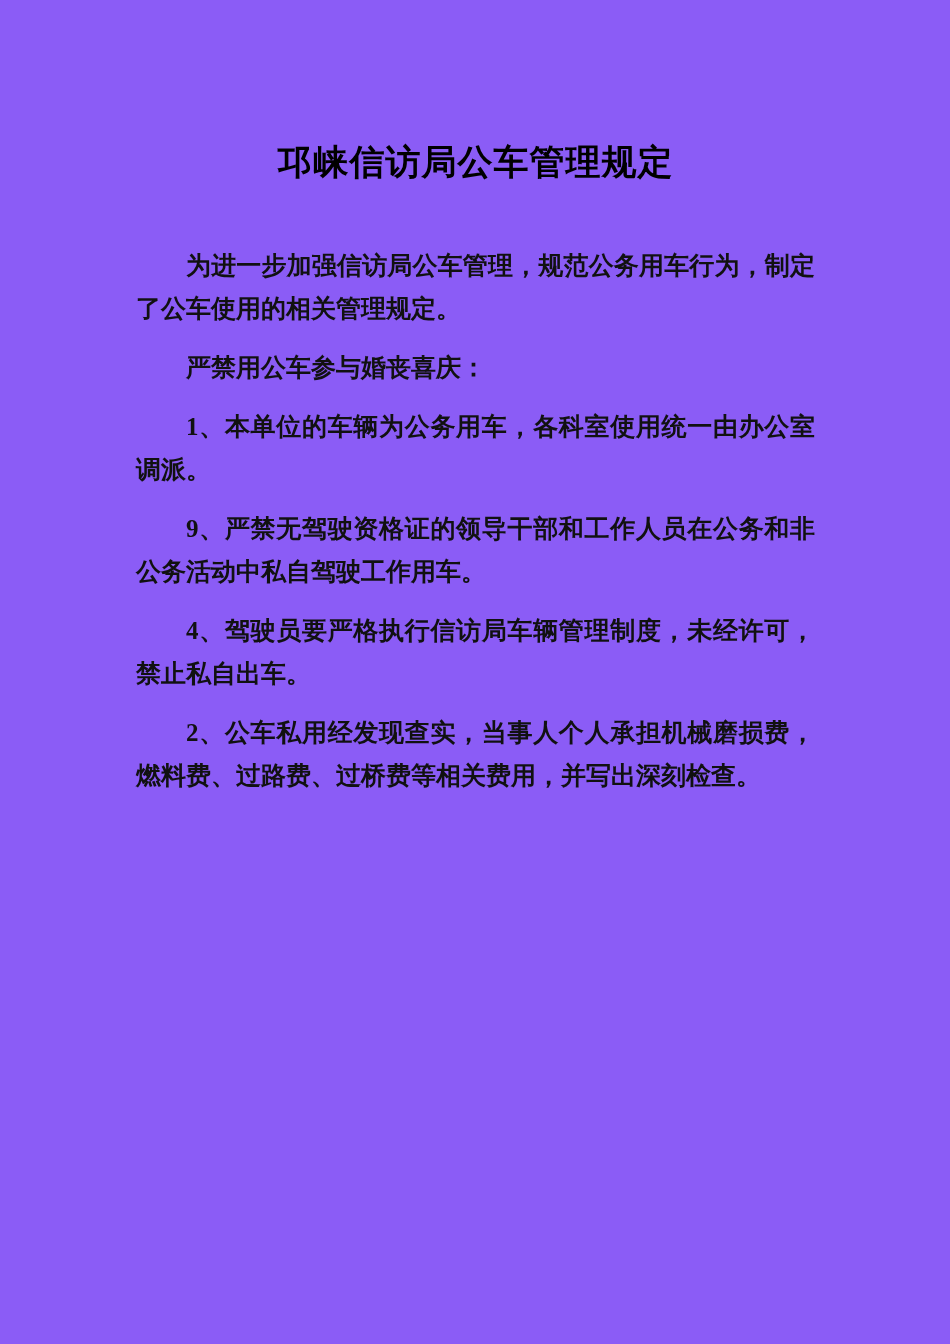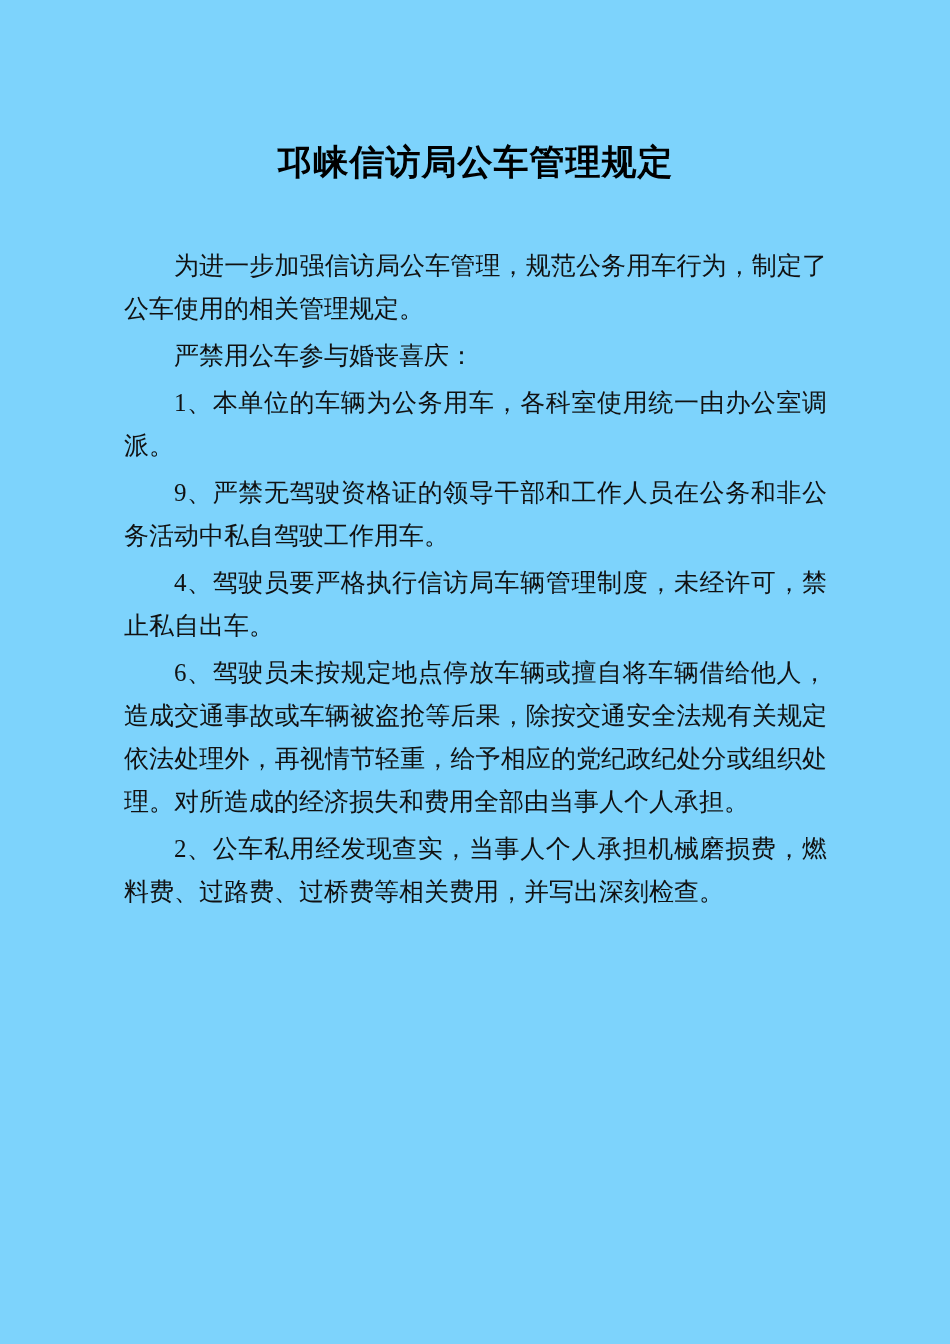--- a/index.html
+++ b/index.html
@@ -5,21 +5,21 @@
     html, body {
       margin: 0;
       padding: 0;
       background: #ffffff;
     }
     .page {
       position: relative;
       width: 950px;
       height: 1344px;
       margin: 0 auto;
-      background: #7dd3fc;
+      background: #8b5cf6;
       box-sizing: border-box;
       padding: 140px 119px 0 120px;
       color: #111111;
       overflow: hidden;
     }
     .doc-title {
       margin: 0 0 60px 0;
       text-align: center;
       font-family: "Liberation Sans", "DejaVu Sans", sans-serif;
       font-weight: bold;
@@ -28,35 +28,35 @@
       color: #000000;
       letter-spacing: 1px;
     }
     .doc-body {
       font-family: "Liberation Serif", "DejaVu Serif", serif;
       font-size: 25px;
       line-height: 43px;
       color: #111111;
     }
     .para {
-      margin: 4px;
+      margin: 16px;
       text-indent: 2em;
       text-align: justify;
       text-justify: inter-ideograph;
       word-break: break-all;
       overflow-wrap: break-word;
+      font-weight: bold;
     }
   </style>
 </head>
 <body>
 
 <div class="page">
   <h1 class="doc-title">邛崃信访局公车管理规定</h1>
   <div class="doc-body">
       <p class="para">为进一步加强信访局公车管理，规范公务用车行为，制定了公车使用的相关管理规定。</p>
       <p class="para">严禁用公车参与婚丧喜庆：</p>
       <p class="para">1、本单位的车辆为公务用车，各科室使用统一由办公室调派。</p>
       <p class="para">9、严禁无驾驶资格证的领导干部和工作人员在公务和非公务活动中私自驾驶工作用车。</p>
       <p class="para">4、驾驶员要严格执行信访局车辆管理制度，未经许可，禁止私自出车。</p>
-      <p class="para">6、驾驶员未按规定地点停放车辆或擅自将车辆借给他人，造成交通事故或车辆被盗抢等后果，除按交通安全法规有关规定依法处理外，再视情节轻重，给予相应的党纪政纪处分或组织处理。对所造成的经济损失和费用全部由当事人个人承担。</p>
       <p class="para">2、公车私用经发现查实，当事人个人承担机械磨损费，燃料费、过路费、过桥费等相关费用，并写出深刻检查。</p>
     </div>
 </div>
 
 </body></html>

